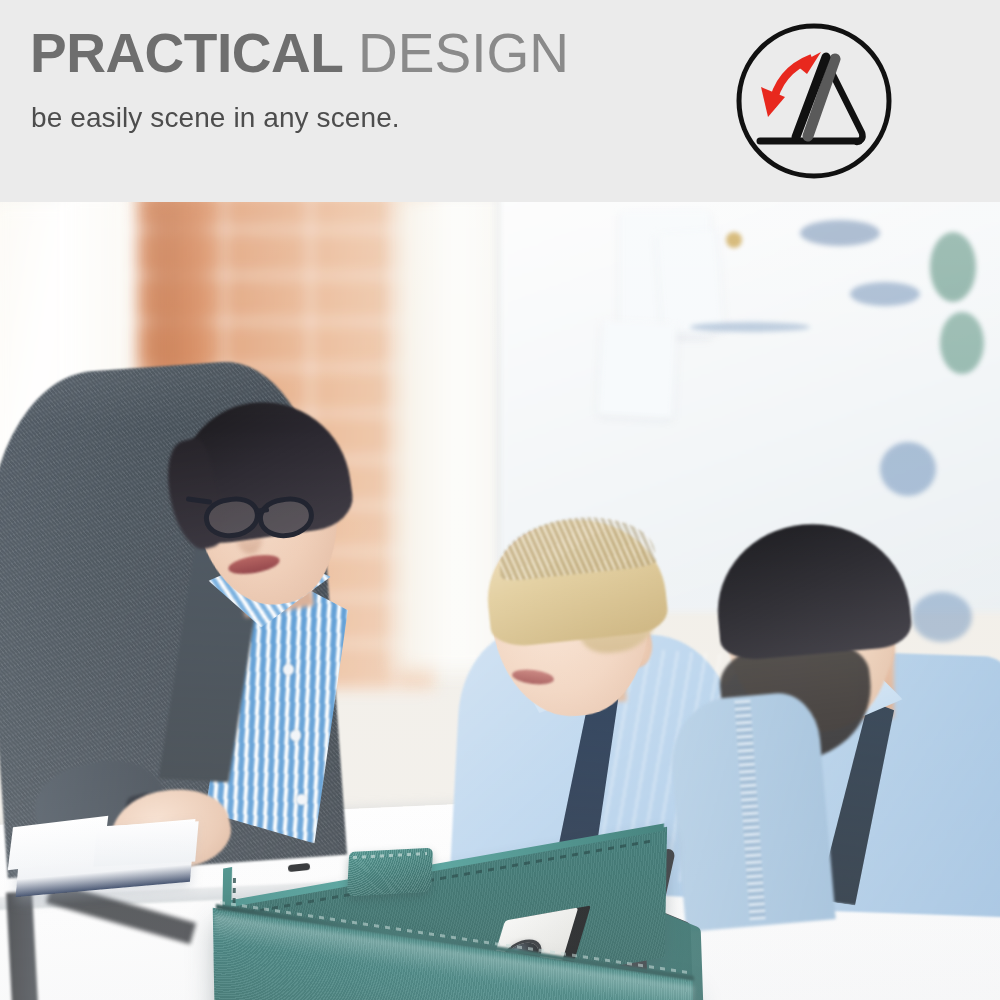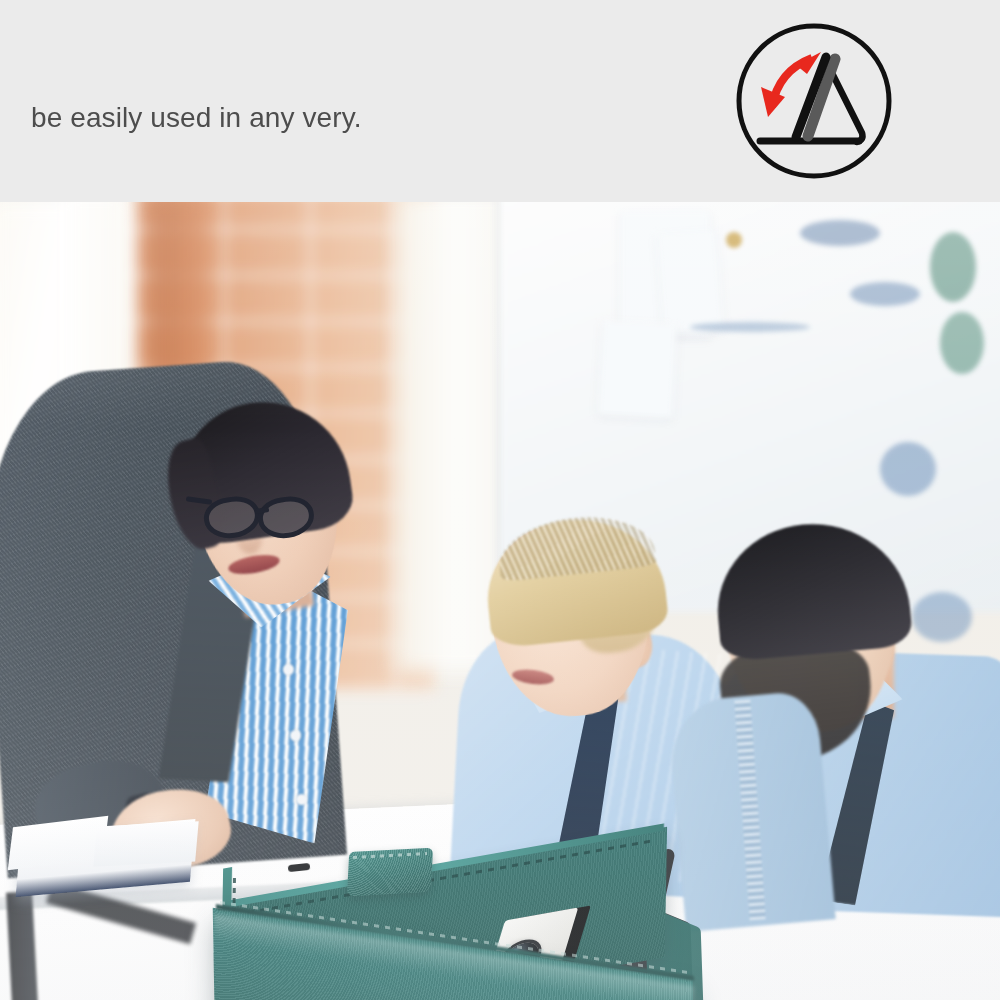--- a/index.html
+++ b/index.html
@@ -522,23 +522,26 @@
     pointer-events:none;
   }
 </style>
 </head>
 <body>
 
 <div id="page">
 
   <div class="header">
 
+    <div class="headline">
+      <span class="hl-strong">PRACTICAL</span><span> </span><span class="hl-light">DESIGN</span>
+    </div>
 
     <div class="subline">
-      <span class="sub-row">be easily used in any very.</span>
+      <span class="sub-row">be easily scene in any scene.</span>
     </div>
 
     <svg class="badge" viewBox="0 0 160 160">
       <circle cx="80" cy="80" r="75" fill="none" stroke="#111111" stroke-width="5"></circle>
 
       <path d="M26,120 L125,120" stroke="#111111" stroke-width="7" stroke-linecap="round" fill="none"></path>
 
       <path d="M123,121 Q130,119 128,112 L98,52" stroke="#111111" stroke-width="6.5" stroke-linecap="round" fill="none"></path>
 
       <path d="M101,38 L74,115" stroke="#5a5a5a" stroke-width="11" stroke-linecap="round" fill="none"></path>

